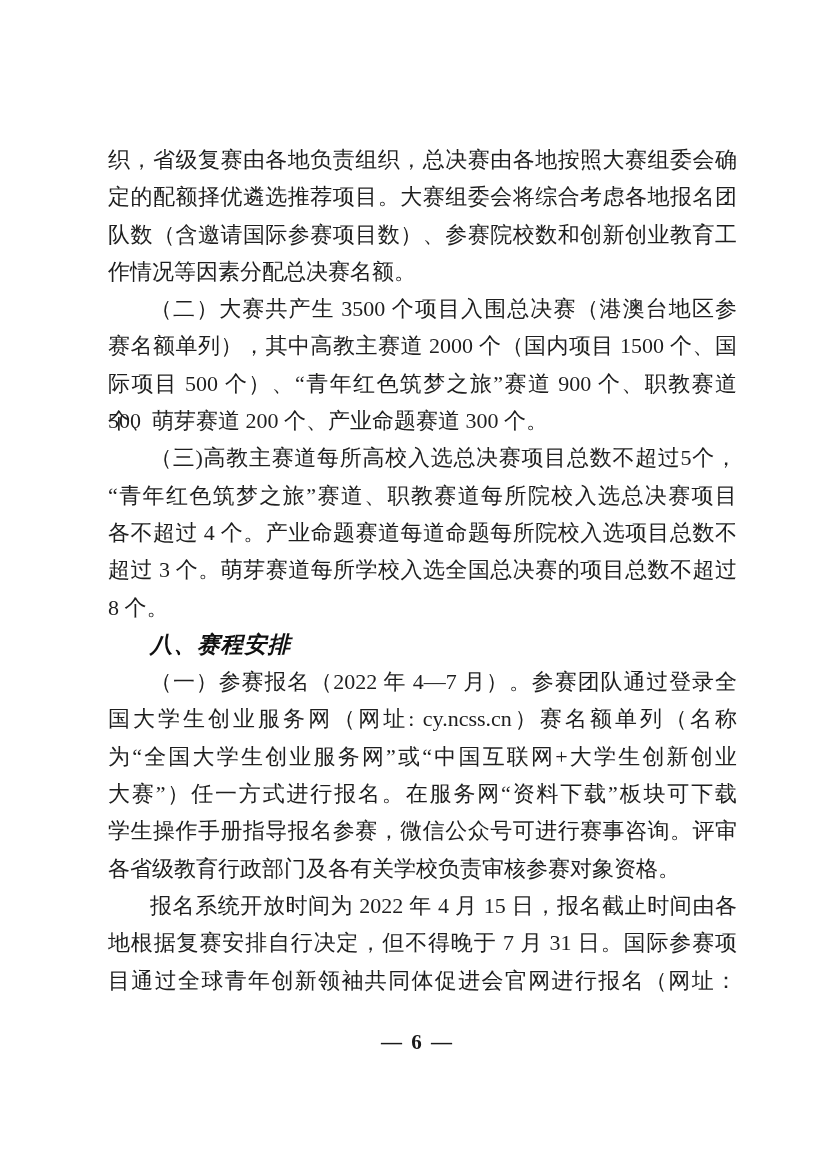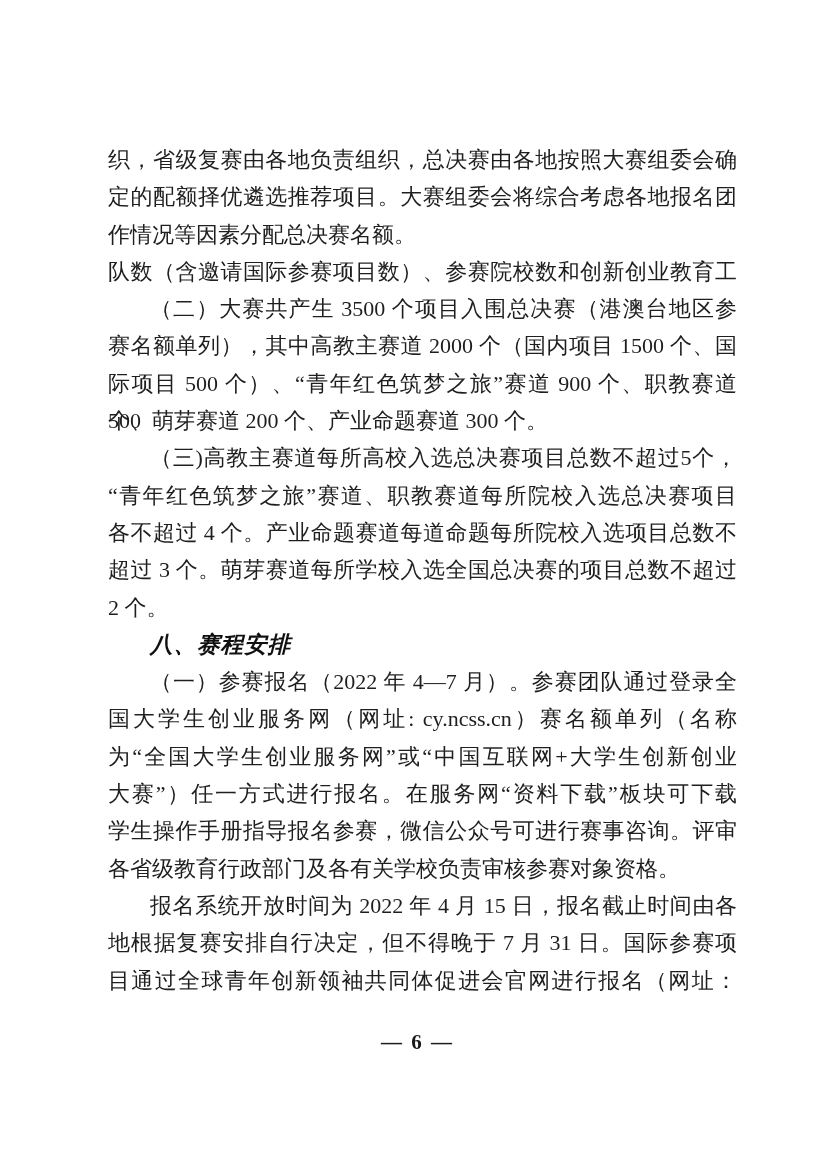--- a/index.html
+++ b/index.html
@@ -53,31 +53,31 @@
     letter-spacing: 2px;
   }
 </style>
 </head>
 <body>
 
 <div class="page">
   <main class="text-block" id="doc-lines">
       <div class="line just">织，省级复赛由各地负责组织，总决赛由各地按照大赛组委会确</div>
       <div class="line just">定的配额择优遴选推荐项目。大赛组委会将综合考虑各地报名团</div>
+      <div class="line just">队数（含邀请国际参赛项目数）、参赛院校数和创新创业教育工</div>
       <div class="line plain">作情况等因素分配总决赛名额。</div>
-      <div class="line just">队数（含邀请国际参赛项目数）、参赛院校数和创新创业教育工</div>
       <div class="line just indent">（二）大赛共产生 3500 个项目入围总决赛（港澳台地区参</div>
       <div class="line just">赛名额单列），其中高教主赛道 2000 个（国内项目 1500 个、国</div>
       <div class="line just">际项目 500 个）、“青年红色筑梦之旅”赛道 900 个、职教赛道 500</div>
       <div class="line plain">个、萌芽赛道 200 个、产业命题赛道 300 个。</div>
       <div class="line just indent">（三)高教主赛道每所高校入选总决赛项目总数不超过5个，</div>
       <div class="line just">“青年红色筑梦之旅”赛道、职教赛道每所院校入选总决赛项目</div>
       <div class="line just">各不超过 4 个。产业命题赛道每道命题每所院校入选项目总数不</div>
       <div class="line just">超过 3 个。萌芽赛道每所学校入选全国总决赛的项目总数不超过</div>
-      <div class="line plain">2 个。</div>
+      <div class="line plain">8 个。</div>
       <div class="line heading">八、赛程安排</div>
       <div class="line just indent">（一）参赛报名（2022 年 4—7 月）。参赛团队通过登录全</div>
       <div class="line just">国大学生创业服务网（网址: cy.ncss.cn）赛名额单列（名称</div>
       <div class="line just">为“全国大学生创业服务网”或“中国互联网+大学生创新创业</div>
       <div class="line just">大赛”）任一方式进行报名。在服务网“资料下载”板块可下载</div>
       <div class="line just">学生操作手册指导报名参赛，微信公众号可进行赛事咨询。评审</div>
       <div class="line plain">各省级教育行政部门及各有关学校负责审核参赛对象资格。</div>
       <div class="line just indent">报名系统开放时间为 2022 年 4 月 15 日，报名截止时间由各</div>
       <div class="line just">地根据复赛安排自行决定，但不得晚于 7 月 31 日。国际参赛项</div>
       <div class="line just">目通过全球青年创新领袖共同体促进会官网进行报名（网址：</div>

